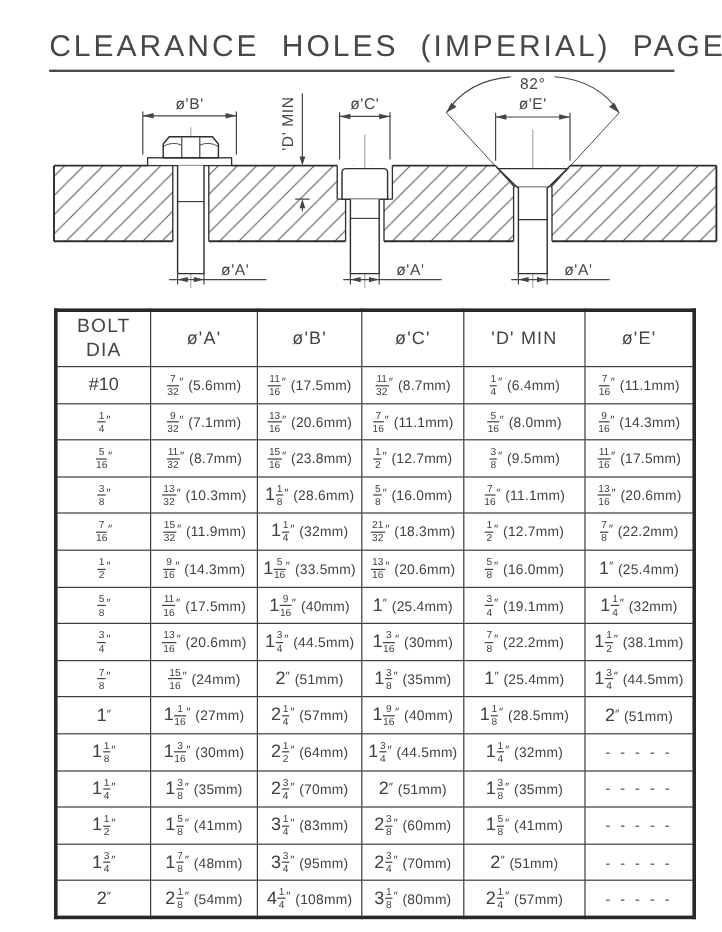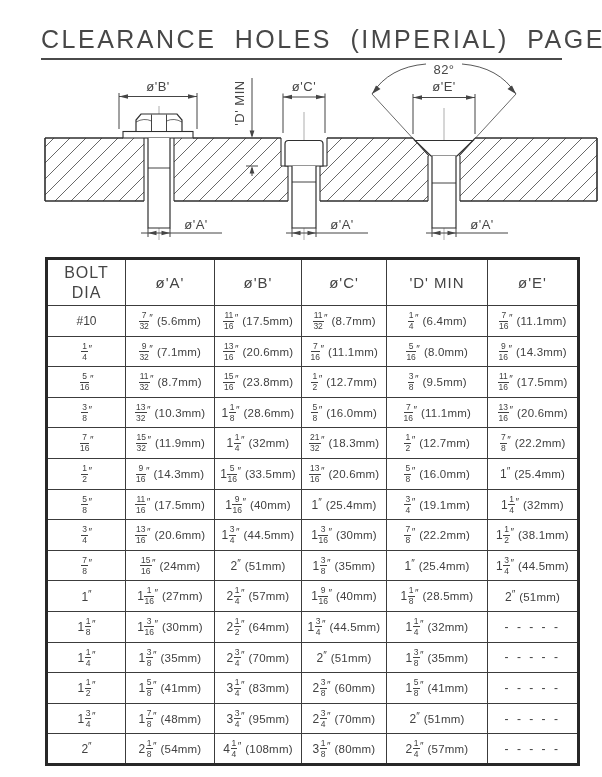--- a/index.html
+++ b/index.html
@@ -14,21 +14,21 @@
   #diag text{font-family:"Liberation Sans",sans-serif;font-size:13px;fill:#474747;letter-spacing:0.5px;}
   
   #tblwrap{position:absolute;left:45px;top:257px;}
   table{border-collapse:collapse;table-layout:fixed;width:532px;border:3px solid #282828;}
   th,td{border:1px solid #3c3c3c;text-align:center;vertical-align:middle;padding:0;}
   thead tr{height:47px;}
   tbody tr{height:30.6px;}
   th{font-weight:normal;font-size:15px;letter-spacing:1px;color:#454545;}
   th.first{white-space:pre-line;line-height:1.2;font-size:16px;}
   td{font-size:11.5px;color:#414141;white-space:nowrap;}
-  .wh{font-size:12px;}
+  .wh{font-size:15px;}
   .fr{display:inline-block;vertical-align:-4px;font-size:8.5px;line-height:1;text-align:center;margin:0 0.5px;}
   .nu{display:block;border-bottom:1px solid #414141;padding:0 1px 1px;}
   .de{display:block;padding-top:0.5px;}
   .in{font-size:10px;vertical-align:3px;}
   .mm{margin-left:4px;letter-spacing:0.2px;}
   .dash{letter-spacing:2.5px;font-size:12px;color:#414141;}
 </style>
 </head>
 <body>
 

